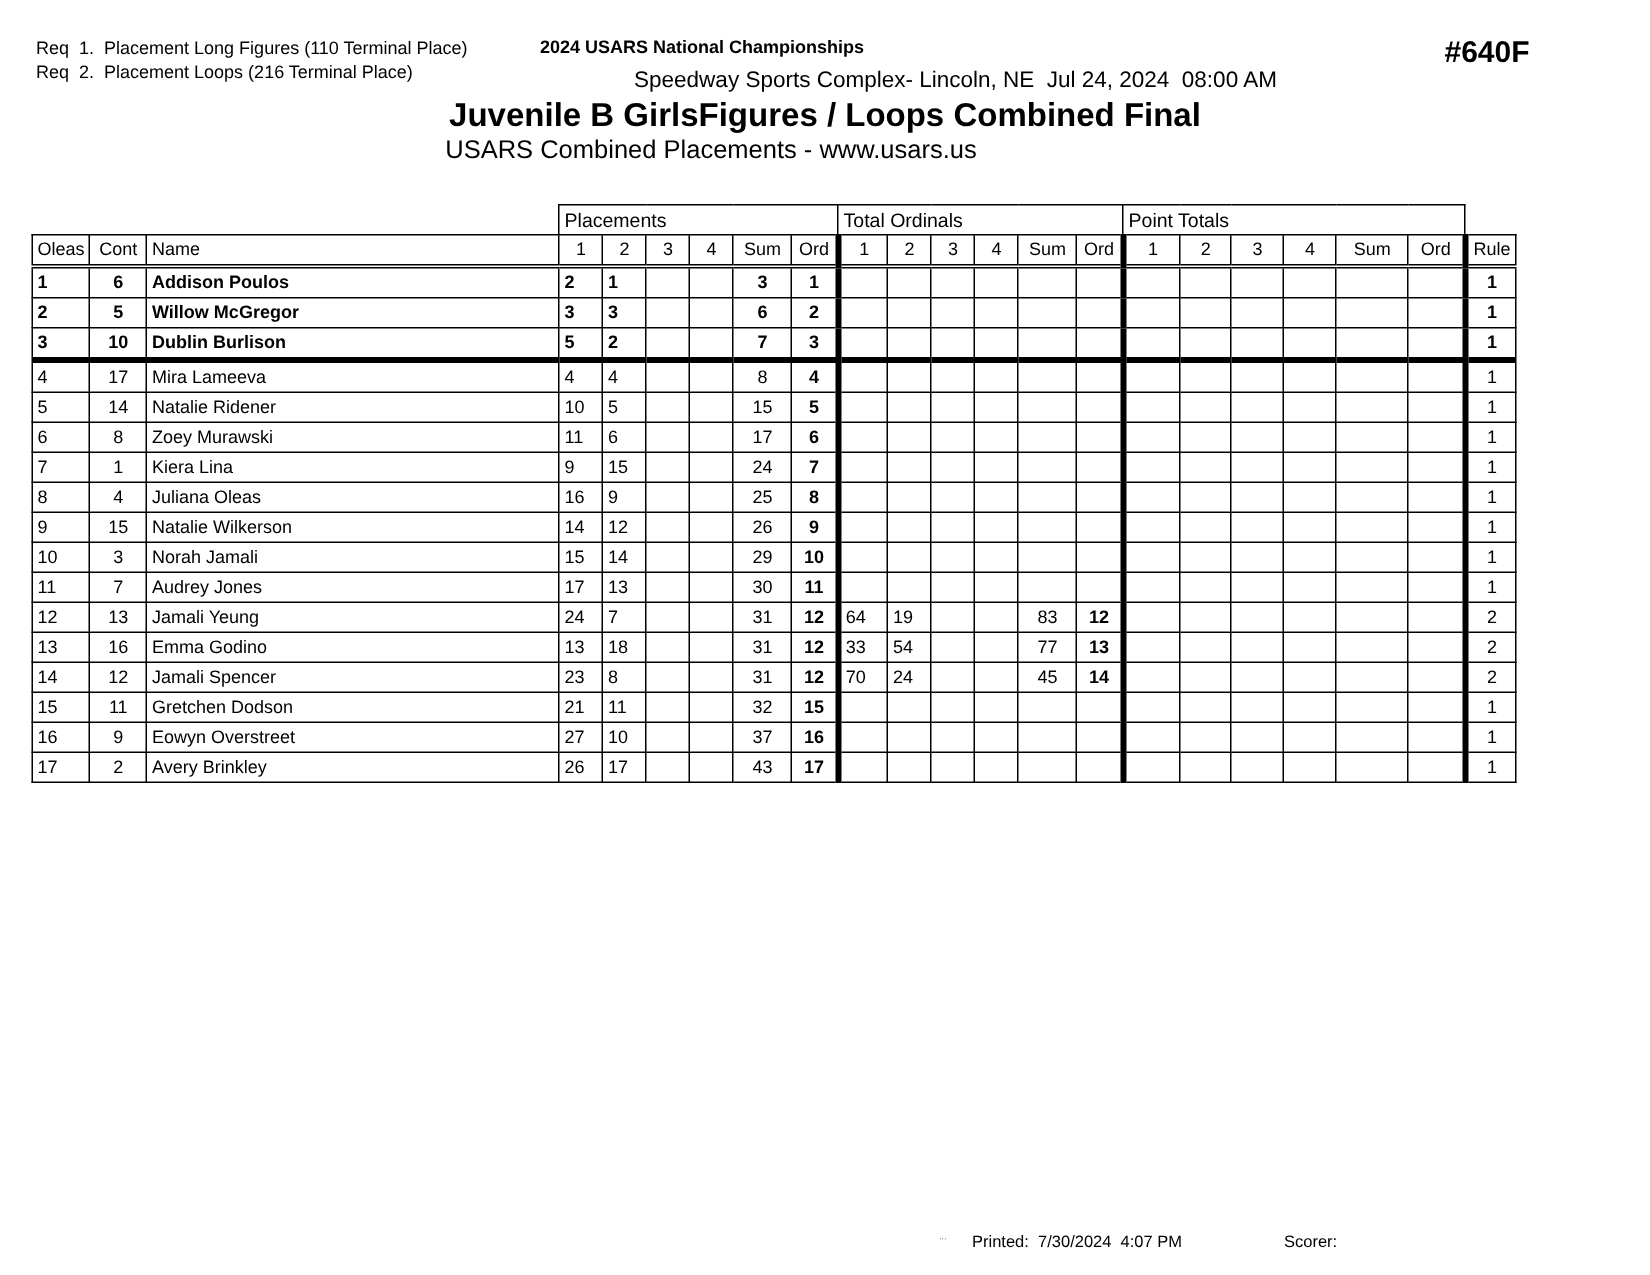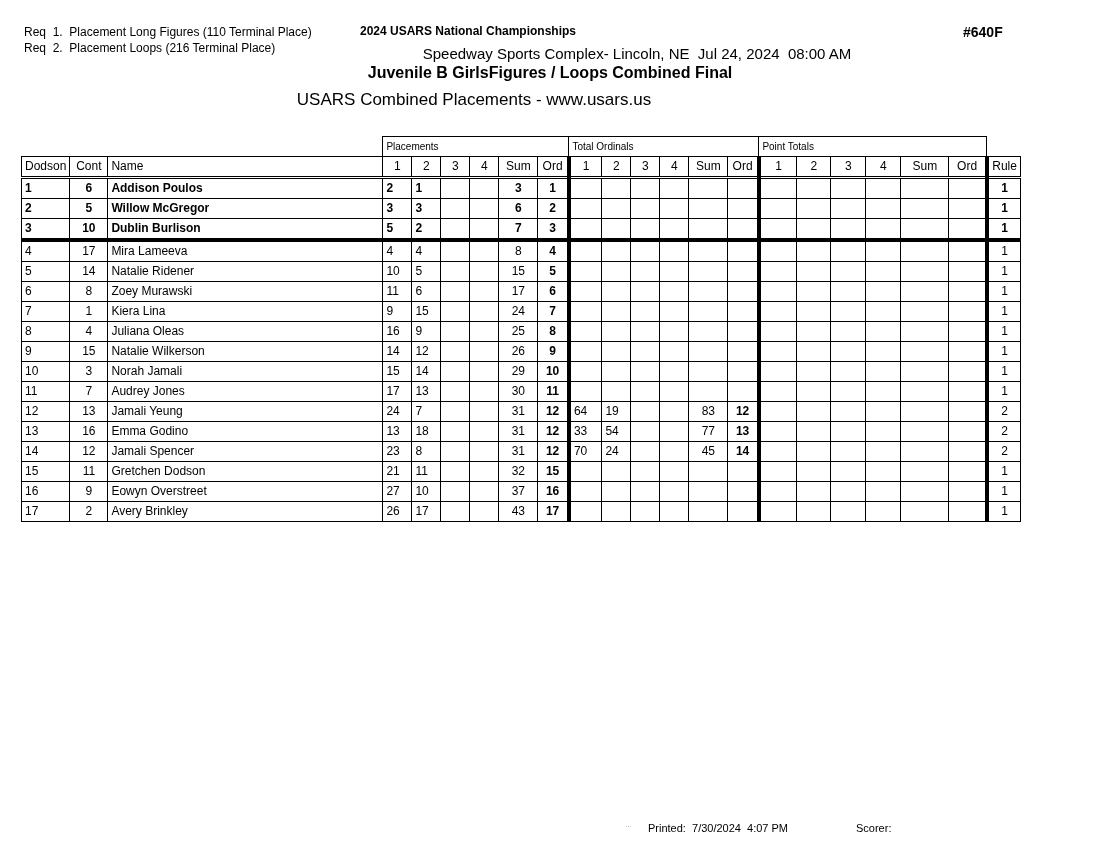--- a/index.html
+++ b/index.html
@@ -4,31 +4,31 @@
 <style>
   html, body { margin: 0; padding: 0; background: #ffffff; }
   body { width: 1100px; height: 850px; position: relative; overflow: hidden;
          font-family: "Liberation Sans", "DejaVu Sans", sans-serif; color: #000; }
   .req { position: absolute; left: 24px; font-size: 12px; white-space: pre; }
   .req1 { top: 25px; }
   .req2 { top: 41px; }
   .hdr { position: absolute; left: 0; width: 1100px; text-align: center; white-space: pre; }
   .h-title { top: 24px; left: 0; width: 936px; font-size: 12px; font-weight: bold; }
   .h-venue { top: 45px; left: 87px; width: 1100px; font-size: 15px; }
-  .h-event { top: 64px; left: 0; width: 1100px; font-size: 16px; font-weight: bold; }
+  .h-event { top: 64px; left: 0; width: 1100px; font-size: 22px; font-weight: bold; }
   .h-sub   { top: 90px; left: 0; width: 908px; font-size: 17px; margin-left: 20px; }
-  .evno { position: absolute; left: 963px; top: 24px; font-size: 14px; font-weight: bold; }
+  .evno { position: absolute; left: 963px; top: 24px; font-size: 20px; font-weight: bold; }
 
   table.res { position: absolute; left: 21px; top: 136px; border-collapse: collapse;
               font-size: 12px; table-layout: fixed; }
   table.res td { border: 1px solid #000; height: 19px; padding: 0 3px; white-space: nowrap;
                  overflow: hidden; line-height: 19px; }
   table.res tr.grp td { height: 19px; }
   table.res td.blank { border: none; }
-  table.res td.glabel { border: 1px solid #000; border-bottom: 1px solid #000; vertical-align: top; font-size: 10px; }
+  table.res td.glabel { border: 1px solid #000; border-bottom: 1px solid #000; vertical-align: top; font-size: 13px; }
   table.res tr.colhdr td { border-bottom: 3px double #000; }
   table.res td.c { text-align: center; }
   table.res td.l { text-align: left; }
   table.res td.b { font-weight: bold; }
   table.res td.thickL { border-left: 4px solid #000; }
   table.res tr.podium td { font-weight: bold; }
   table.res tr.cut td { border-bottom: 4px solid #000; }
 
   .footer { position: absolute; top: 782px; font-size: 11px; white-space: pre; margin-top: 40px; }
   .f-tiny { left: 626px; top: 783px; font-size: 5px; }
@@ -74,21 +74,21 @@
   </colgroup>
   <tbody id="tbody">
     <tr class="grp">
       <td class="blank" colspan="3"></td>
       <td class="glabel" colspan="6">Placements</td>
       <td class="glabel" colspan="6">Total Ordinals</td>
       <td class="glabel" colspan="6">Point Totals</td>
       <td class="blank"></td>
     </tr>
     <tr class="colhdr" id="colhdr">
-        <td class="l">Dodson</td>
+        <td class="l">Oleas</td>
         <td class="c">Cont</td>
         <td class="l">Name</td>
         <td class="c">1</td>
         <td class="c">2</td>
         <td class="c">3</td>
         <td class="c">4</td>
         <td class="c">Sum</td>
         <td class="c">Ord</td>
         <td class="c thickL">1</td>
         <td class="c">2</td>

